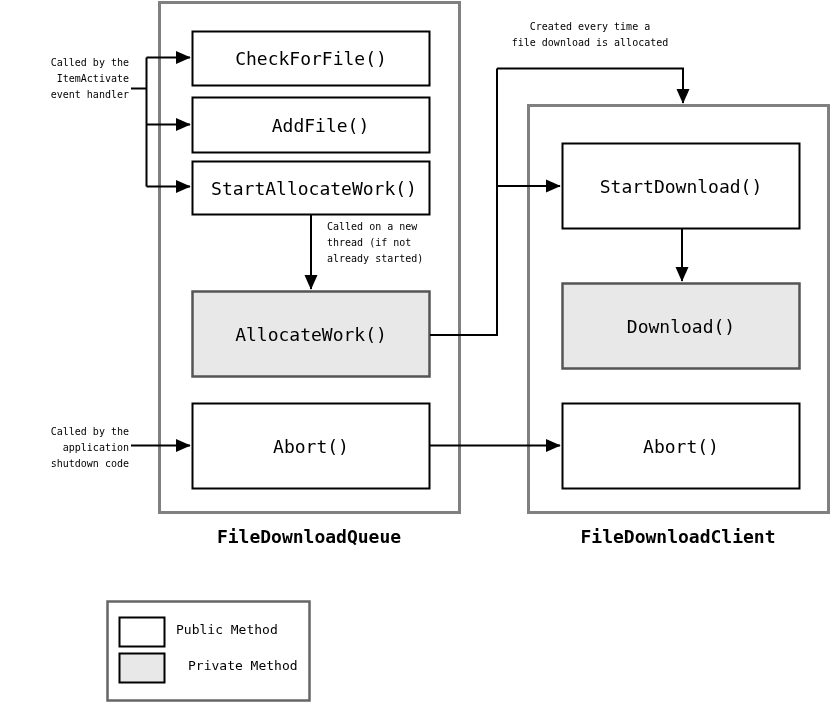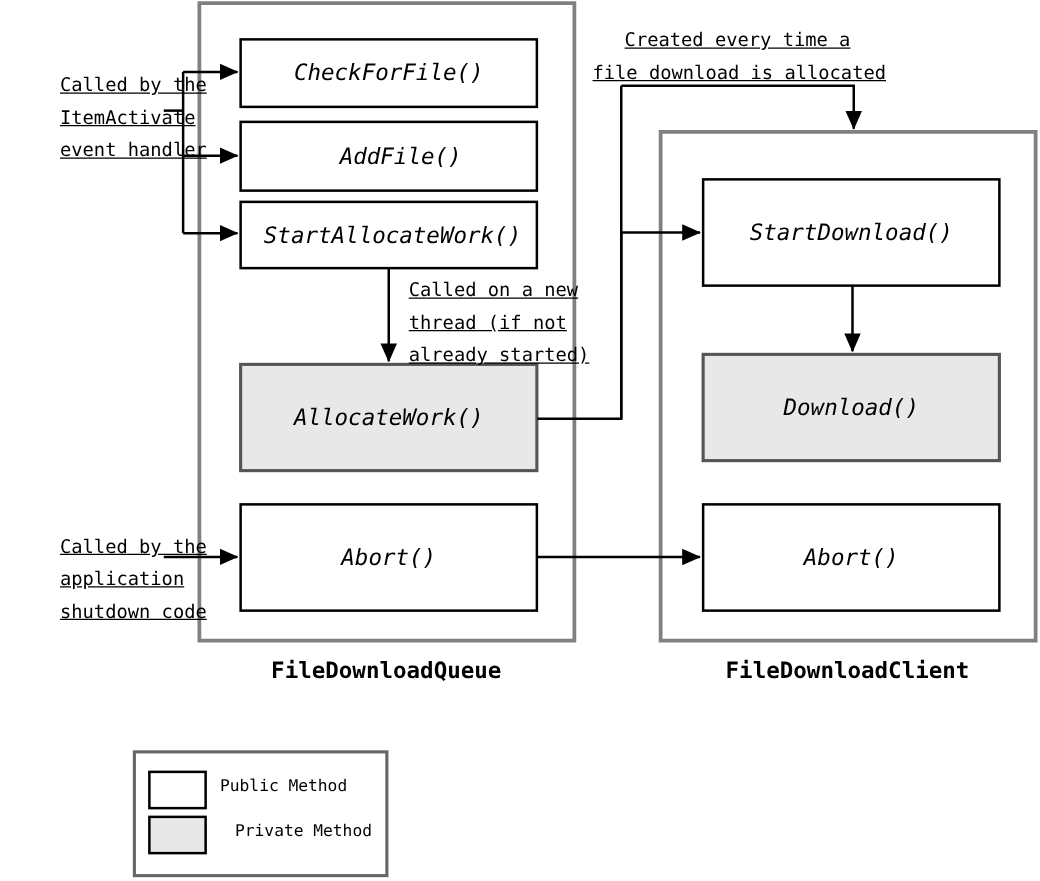--- a/index.html
+++ b/index.html
@@ -28,43 +28,40 @@
     position: absolute;
     display: flex;
     align-items: center;
     justify-content: center;
     text-align: right;
     font-family: "DejaVu Sans Mono", monospace;
     font-size: 18px;
     color: #000000;
     white-space: nowrap;
     pointer-events: none;
-    font-style: italic;
   }
   .class-title {
     position: absolute;
     text-align: center;
     font-family: "DejaVu Sans Mono", monospace;
     font-size: 18px;
     font-weight: bold;
     color: #000000;
     white-space: nowrap;
   }
   .annot {
     position: absolute;
     font-family: "DejaVu Sans Mono", monospace;
-    font-size: 15px;
-    line-height: 26px;
+    font-size: 10px;
+    line-height: 16px;
     color: #000000;
     white-space: pre;
-    text-decoration: underline;
   }
   .annot.right {
-    text-align: left;
-    margin-left: 44px;
+    text-align: right;
   }
   .annot.center {
     text-align: center;
   }
   .annot.left {
     text-align: left;
   }
   .legend-label {
     position: absolute;
     font-family: "DejaVu Sans Mono", monospace;

